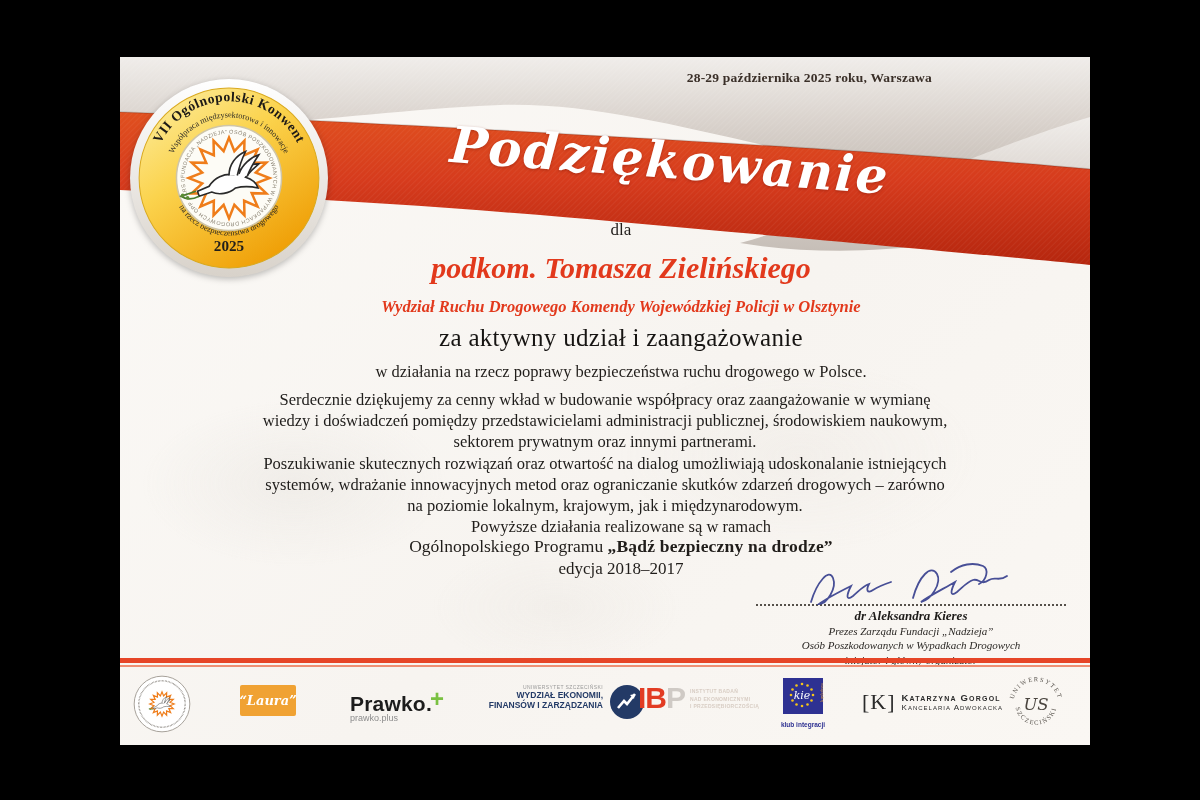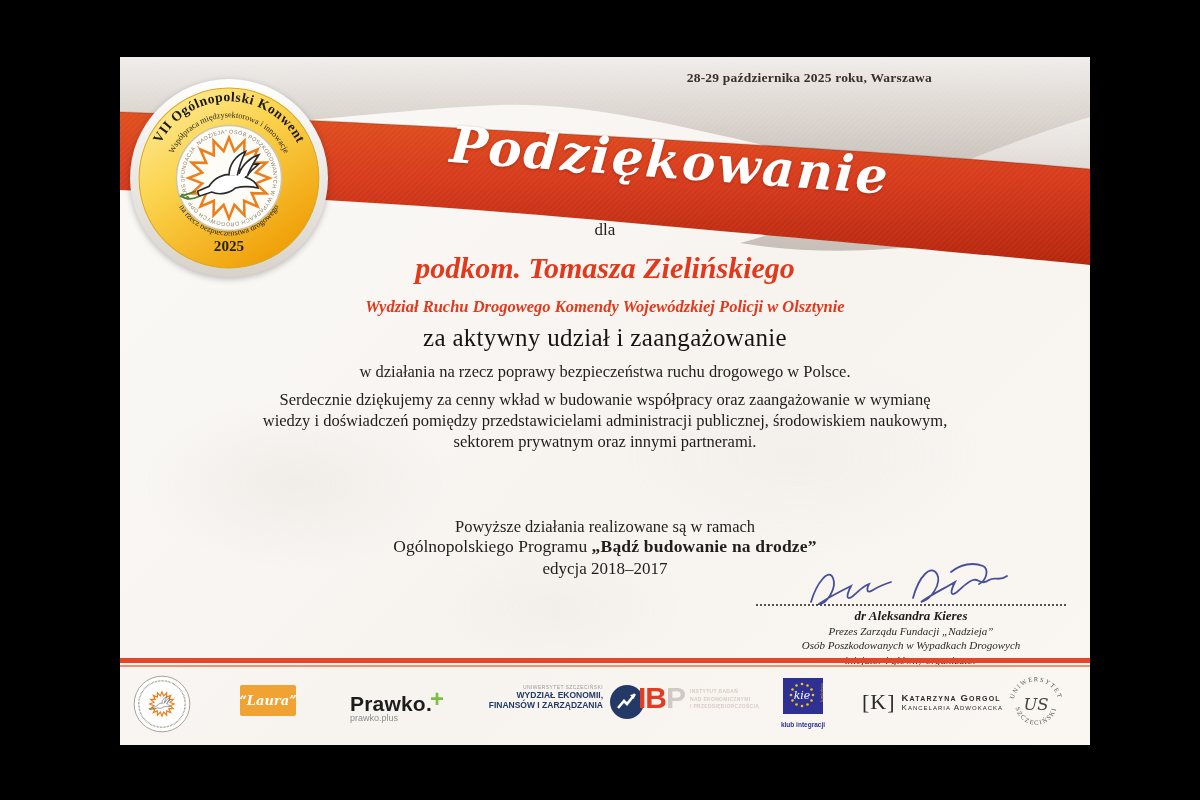--- a/index.html
+++ b/index.html
@@ -12,21 +12,21 @@
         radial-gradient(220px 120px at 18% 62%, rgba(210,205,198,.35), transparent 70%),
         radial-gradient(260px 140px at 70% 58%, rgba(215,208,200,.25), transparent 70%),
         radial-gradient(180px 90px at 45% 80%, rgba(214,208,200,.25), transparent 70%);}
   .banner-svg{position:absolute;left:0;top:0;}
   .date-line{position:absolute;top:13px;right:158px;font-size:13.5px;font-weight:bold;color:#3a2f28;letter-spacing:.2px;}
   .main-title{position:absolute;left:320px;top:74px;width:460px;text-align:center;
       transform:rotate(4.2deg);font-style:italic;font-weight:bold;font-size:50px;color:#fff;
       font-family:"DejaVu Serif", serif;letter-spacing:2px;text-shadow:0 1px 3px rgba(120,20,5,.45);}
   .medal-svg{position:absolute;left:8px;top:20px;filter:drop-shadow(0 2px 3px rgba(0,0,0,.25));}
 
-  .centercol{position:absolute;left:0;width:100%;text-align:center;color:#201d1a;}
+  .centercol{position:absolute;left:0;width:100%;text-align:center;color:#201d1a;padding-left:16px;}
   .dla{top:163px;font-size:17px;}
   .recipient{top:194px;font-size:30px;font-weight:bold;font-style:italic;color:#e2391c;text-align:center;}
   .recipient-unit{top:240px;font-size:16.5px;font-weight:bold;font-style:italic;color:#e2391c;}
   .subtitle{top:267px;font-size:25px;font-weight:normal;color:#161412;letter-spacing:.3px;}
   .subtitle2{top:305px;font-size:16.5px;}
   .para{left:140px;width:690px;position:absolute;text-align:center;font-size:16.5px;line-height:1.27;color:#1e1c1a;}
   .para1{top:333px;}
   .para2{top:397px;}
   .program-intro{top:460px;font-size:16.5px;}
   .program-line{top:479px;font-size:17.5px;}
@@ -150,22 +150,23 @@
       <use href="#dove" transform="translate(100,100) scale(0.82) translate(-100,-102)"></use>
       <text x="100" y="172" text-anchor="middle" font-size="15" font-weight="bold" fill="#221f1b" font-family="Liberation Serif, serif">2025</text>
     </svg>
 
     <div class="centercol dla" style="position:absolute;">dla</div>
     <div class="centercol recipient" style="position:absolute;">podkom. Tomasza Zielińskiego</div>
     <div class="centercol recipient-unit" style="position:absolute;">Wydział Ruchu Drogowego Komendy Wojewódzkiej Policji w Olsztynie</div>
     <div class="centercol subtitle" style="position:absolute;">za aktywny udział i zaangażowanie</div>
     <div class="centercol subtitle2" style="position:absolute;text-align:center;">w działania na rzecz poprawy bezpieczeństwa ruchu drogowego w Polsce.</div>
     <div class="para para1">Serdecznie dziękujemy za cenny wkład w budowanie współpracy oraz zaangażowanie w wymianę wiedzy i doświadczeń pomiędzy przedstawicielami administracji publicznej, środowiskiem naukowym, sektorem prywatnym oraz innymi partnerami.</div>
+    <div class="para para2">Poszukiwanie skutecznych rozwiązań oraz otwartość na dialog umożliwiają udoskonalanie istniejących systemów, wdrażanie innowacyjnych metod oraz ograniczanie skutków zdarzeń drogowych – zarówno na poziomie lokalnym, krajowym, jak i międzynarodowym.</div>
     <div class="centercol program-intro" style="position:absolute;">Powyższe działania realizowane są w ramach</div>
-    <div class="centercol program-line" style="position:absolute;"><span>Ogólnopolskiego Programu </span><b>„Bądź budowanie na drodze”</b></div>
+    <div class="centercol program-line" style="position:absolute;"><span>Ogólnopolskiego Programu </span><b>„Bądź bezpieczny na drodze”</b></div>
     <div class="centercol edition" style="position:absolute;">edycja 2018–2017</div>
 
     <div class="sig-block">
       <svg class="sig-scribble" width="220" height="58" viewBox="0 0 220 58">
         <g fill="none" stroke="#39418f" stroke-width="1.8" stroke-linecap="round" opacity=".92">
           <path d="M10,48 C16,28 28,14 32,24 C36,34 26,50 18,50 C26,44 42,36 50,32 C46,40 44,48 52,42 C58,37 62,32 68,30 C65,36 66,40 72,36 C78,32 84,30 90,28"></path>
           <path d="M112,44 C118,22 130,10 136,20 C141,29 130,46 120,48 C128,42 144,34 154,28 C150,36 148,44 156,38 C162,33 166,28 172,26 C178,24 180,32 188,26 C194,22 198,28 206,22"></path>
           <path d="M150,18 C160,10 172,8 182,12 C188,15 186,26 178,30"></path>
         </g>
       </svg>

